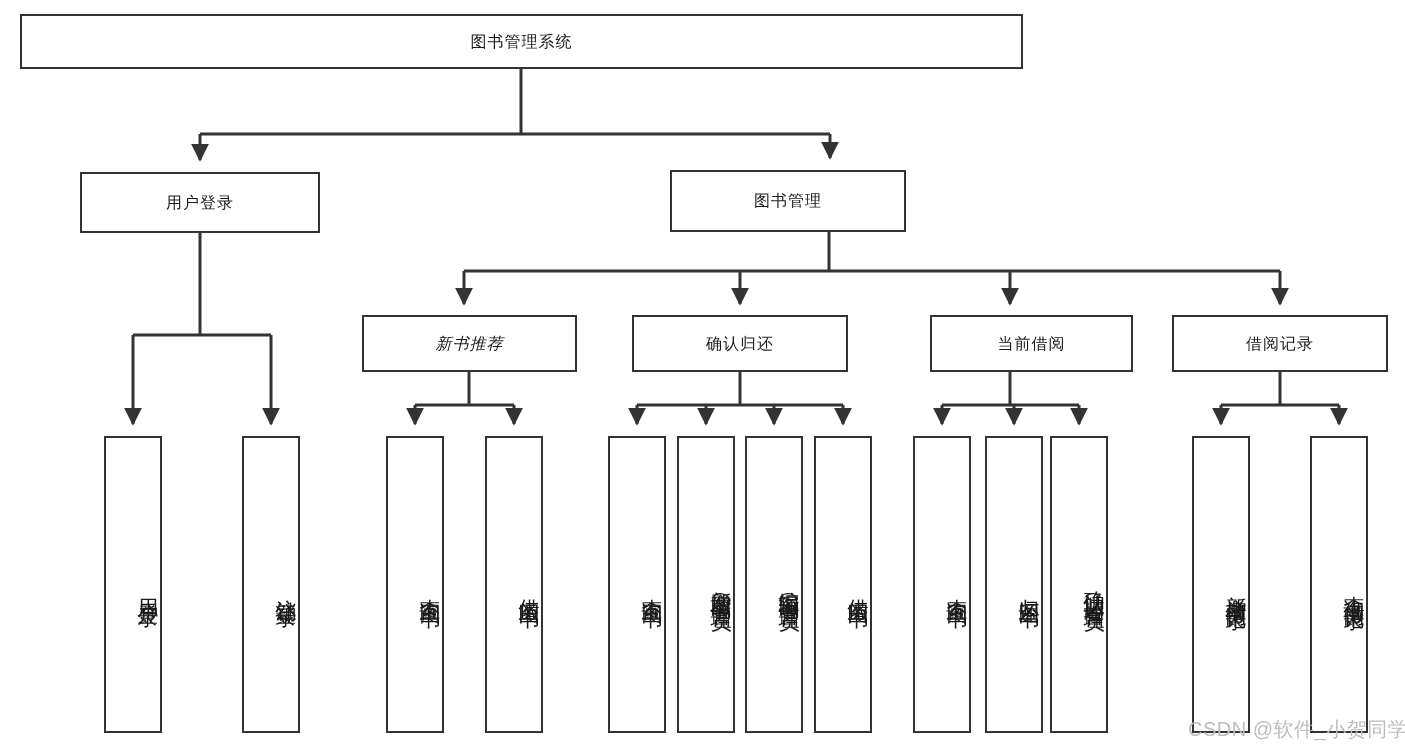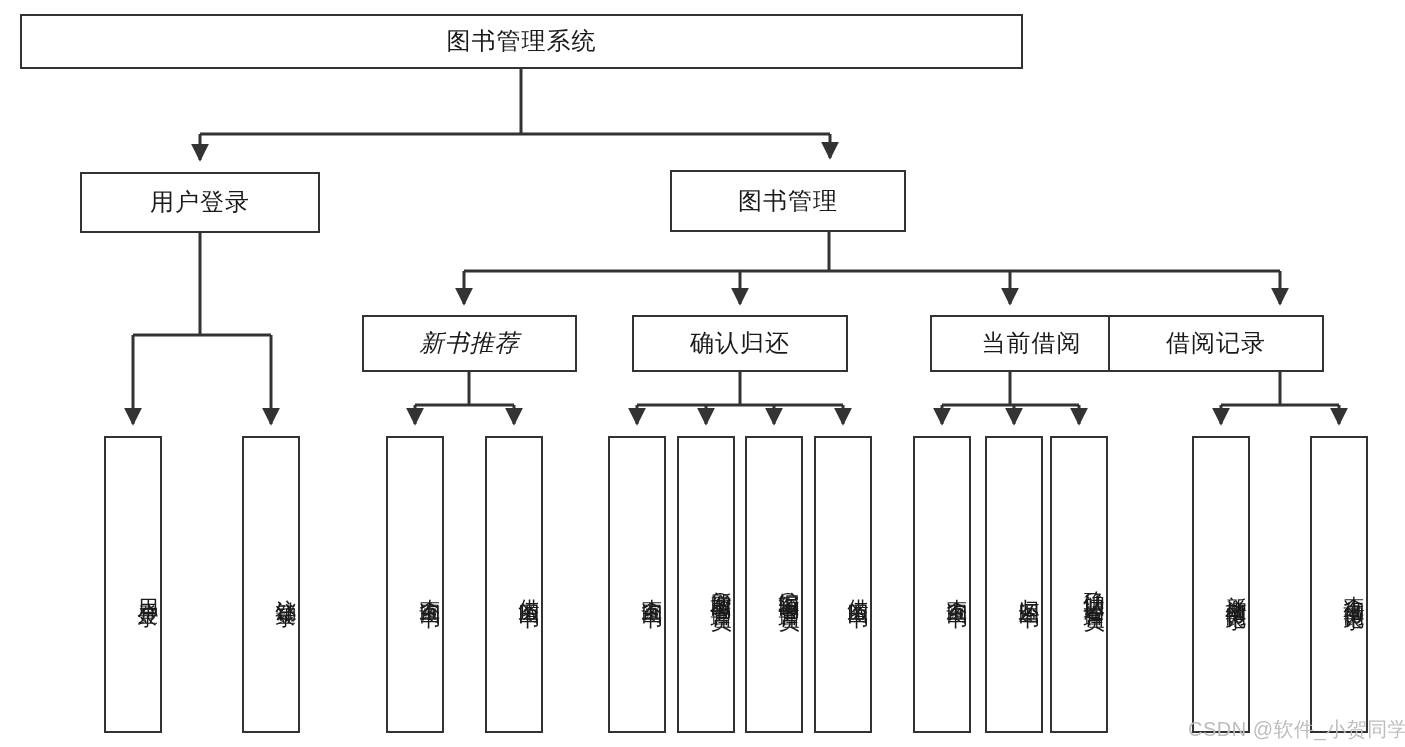--- a/index.html
+++ b/index.html
@@ -29,21 +29,21 @@
     position: absolute;
     box-sizing: border-box;
     background: #ffffff;
     border: 2px solid #333333;
     display: flex;
     align-items: center;
     justify-content: center;
     color: #1a1a1a;
   }
   .node.horiz {
-    font-size: 24px;
+    font-size: 16px;
     line-height: 1.1;
     letter-spacing: 1px;
   }
   .node.vert {
     writing-mode: vertical-rl;
     text-orientation: upright;
     font-size: 21px;
     line-height: 1.15;
     letter-spacing: 3px;
     align-items: flex-start;
@@ -118,21 +118,21 @@
   </svg>
 
   <div class="node horiz" style="left: 20px; top: 14px; width: 1003px; height: 55px;">图书管理系统</div>
 
   <div class="node horiz" style="left: 80px; top: 172px; width: 240px; height: 61px;">用户登录</div>
   <div class="node horiz" style="left: 670px; top: 170px; width: 236px; height: 62px;">图书管理</div>
 
   <div class="node horiz" style="left: 362px; top: 315px; width: 215px; height: 57px; font-style: italic;">新书推荐</div>
   <div class="node horiz" style="left: 632px; top: 315px; width: 216px; height: 57px;">确认归还</div>
   <div class="node horiz" style="left: 902px; top: 315px; width: 203px; height: 57px; margin-left: 28px;">当前借阅</div>
-  <div class="node horiz" style="left: 1108px; top: 315px; width: 216px; height: 57px;">借阅记录</div>
+  <div class="node horiz" style="left: 1172px; top: 315px; width: 216px; height: 57px;">借阅记录</div>
 
   <div class="node vert" style="left: 104px; top: 436px; width: 58px; height: 297px;">用户登录</div>
   <div class="node vert" style="left: 242px; top: 436px; width: 58px; height: 297px;">注销登录</div>
   <div class="node vert" style="left: 386px; top: 436px; width: 58px; height: 297px;">查询图书</div>
   <div class="node vert" style="left: 485px; top: 436px; width: 58px; height: 297px;">借阅图书</div>
   <div class="node vert" style="left: 608px; top: 436px; width: 58px; height: 297px;">查询图书</div>
   <div class="node vert top-align" style="left: 677px; top: 436px; width: 58px; height: 297px;">新增图书（管理员）</div>
   <div class="node vert top-align" style="left: 745px; top: 436px; width: 58px; height: 297px;">编辑图书（管理员）</div>
   <div class="node vert" style="left: 814px; top: 436px; width: 58px; height: 297px;">借阅图书</div>
   <div class="node vert" style="left: 913px; top: 436px; width: 58px; height: 297px;">查询图书</div>

